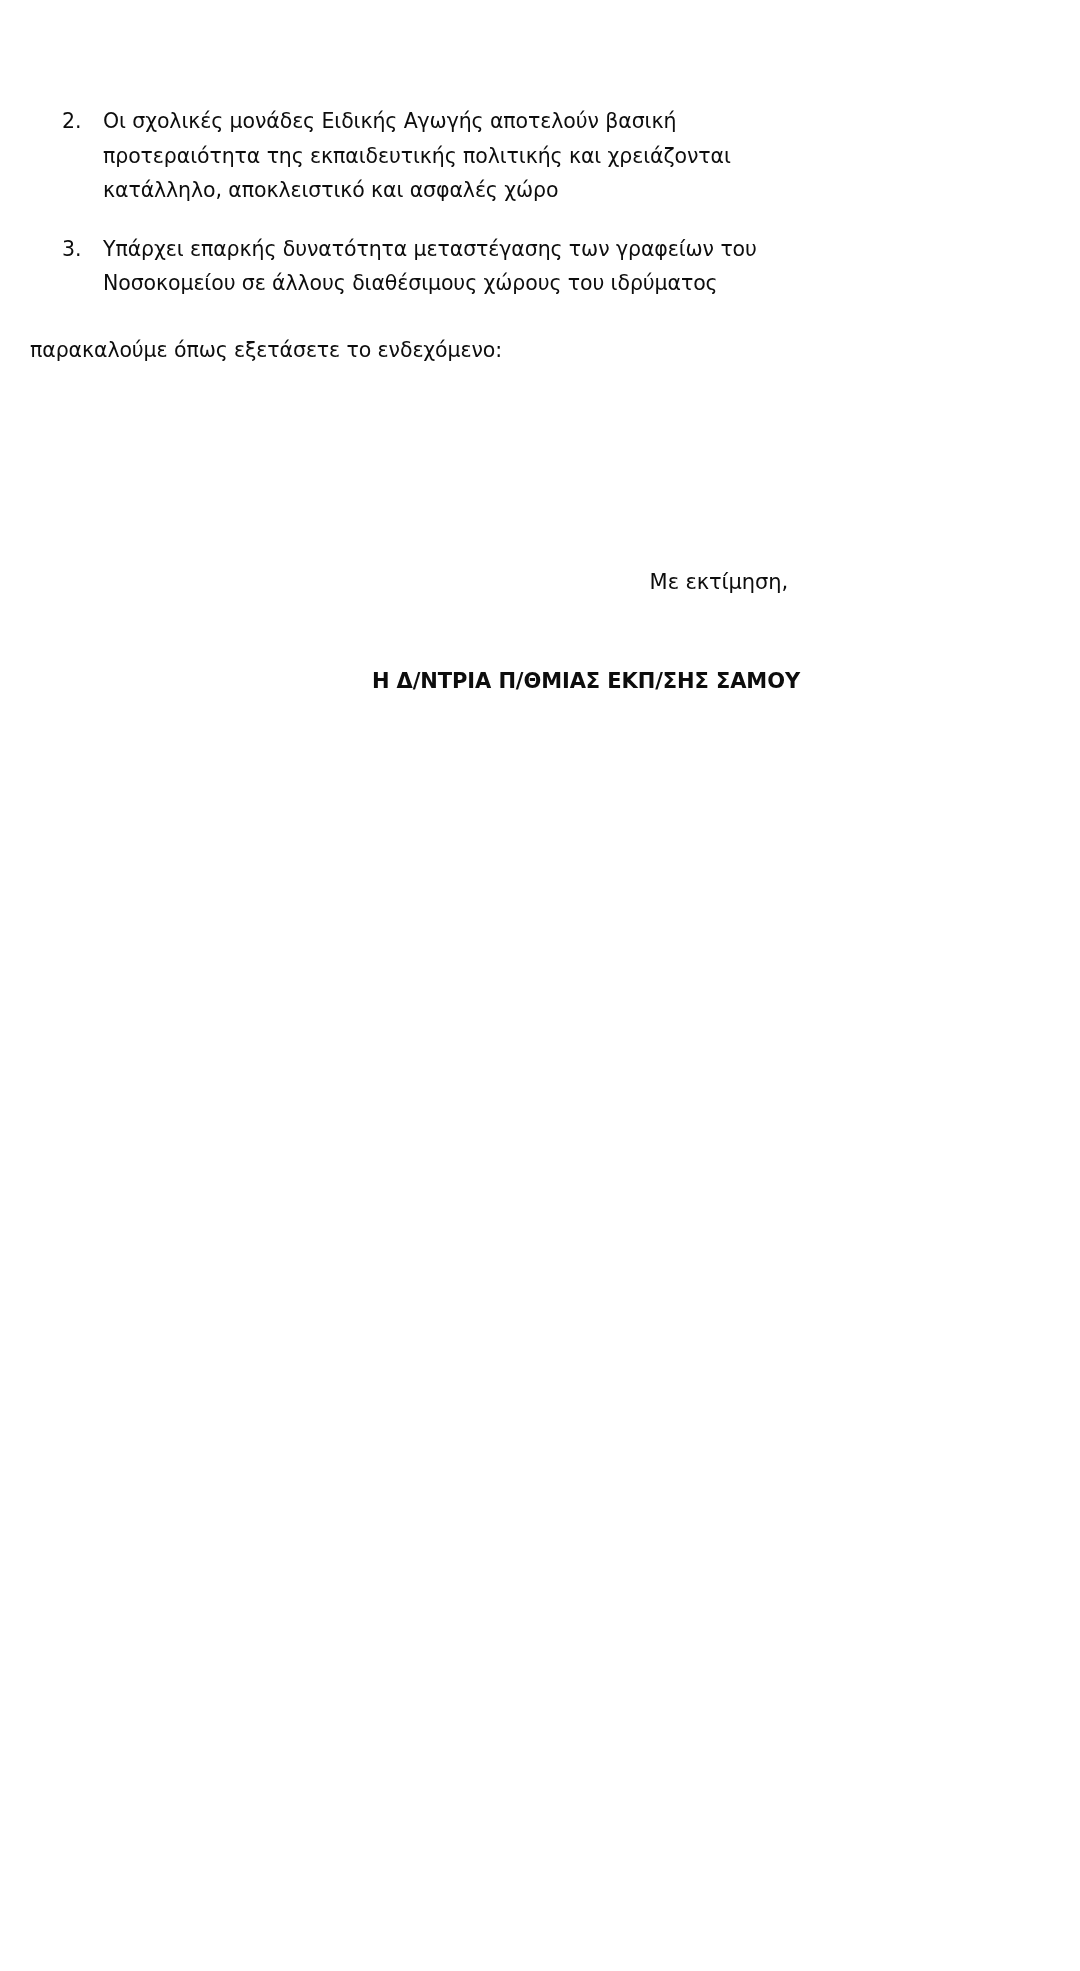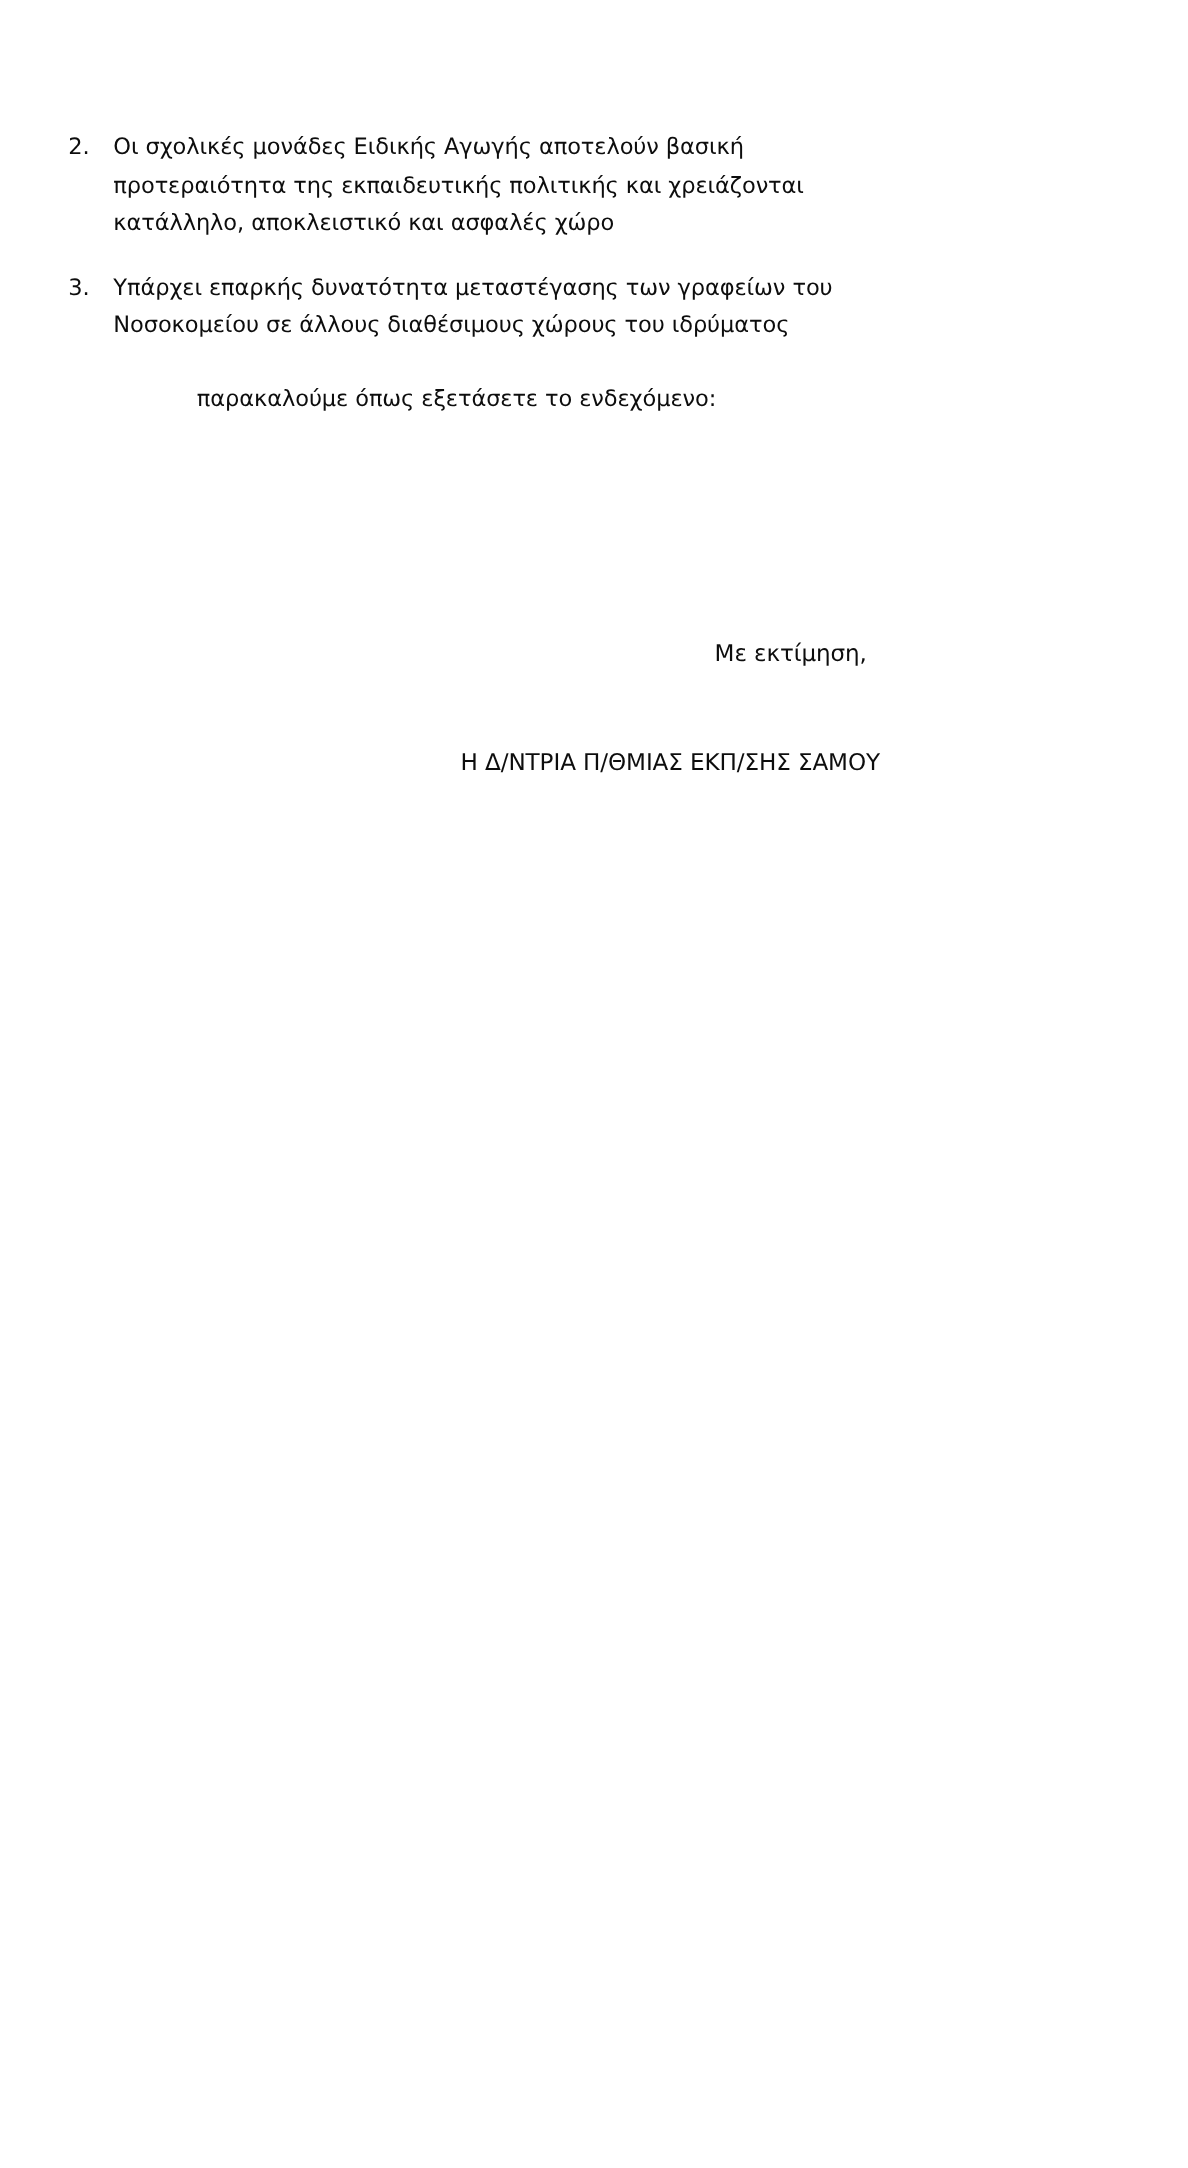--- a/index.html
+++ b/index.html
@@ -49,49 +49,47 @@
     position: absolute;
     left: 32px;
     top: 0;
     width: 30px;
     text-align: left;
     font-size: 20.5px;
     line-height: 34.5px;
   }
   ol.doc-list li .li-text {
     display: block;
-    margin-top: 12px;
   }
 
   
   p.doc-p {
     margin: 0;
     font-size: 20.5px;
     line-height: 34.5px;
     letter-spacing: -0.1px;
-    text-align: center;
   }
   .gap-intro { height: 32px; }
   .gap-lg    { height: 72px; }
   .gap-md    { height: 22px; }
 
   
   .sig-wrap {
     width: 770px;
   }
   .sig-line {
     margin: 0;
     font-size: 21px;
     line-height: 34.5px;
     letter-spacing: -0.1px;
     text-align: right;
   }
   .sig-line.indent-a { padding-right: 12px; }
   .sig-line.bold {
-    font-weight: normal;
+    font-weight: bold;
   }
   .sig-gap-1 { height: 60px; }
   .sig-gap-2 { height: 64px; }
   .sig-gap-3 { height: 72px; }
   .bottom-filler { height: 1000px; }
 </style>
 </head>
 <body>
 
 <div class="page">

